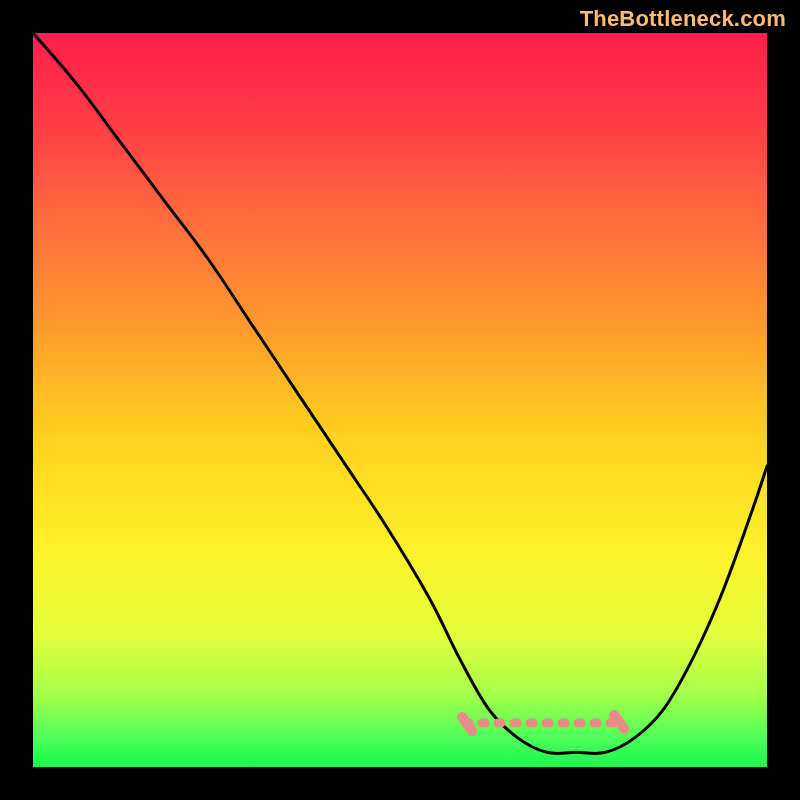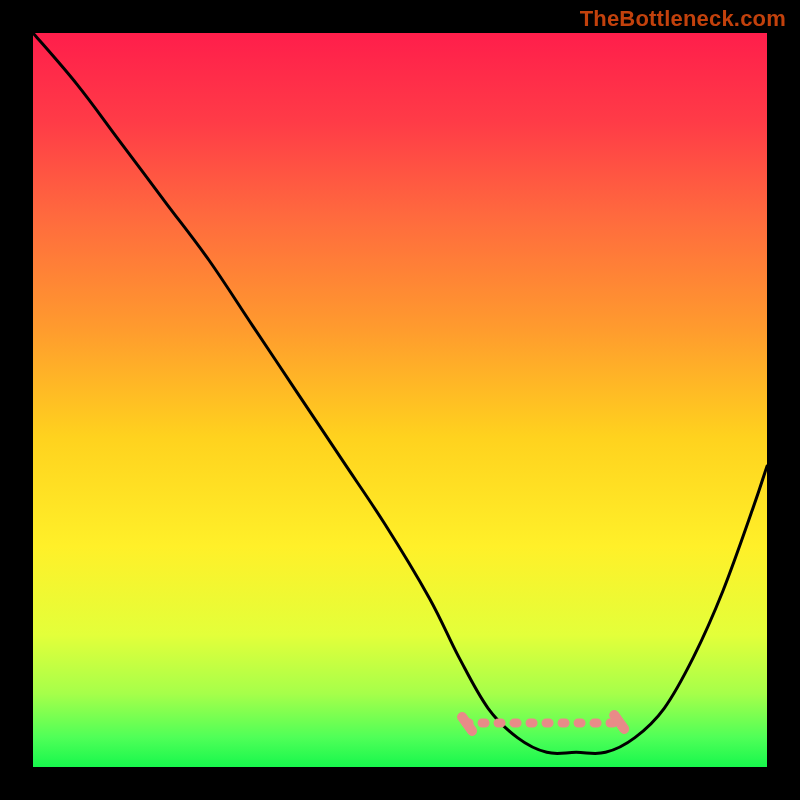--- a/index.html
+++ b/index.html
@@ -14,21 +14,21 @@
   .frame {
     position: relative;
     width: 800px;
     height: 800px;
     background: #000;
   }
   .watermark {
     position: absolute;
     top: 6px;
     right: 14px;
-    color: #c2410c;
+    color: #fdba74;
     font-size: 22px;
     font-weight: 600;
     letter-spacing: 0.2px;
     z-index: 5;
   }
   .plot-wrap {
     position: absolute;
     left: 33px;
     top: 33px;
     width: 734px;

